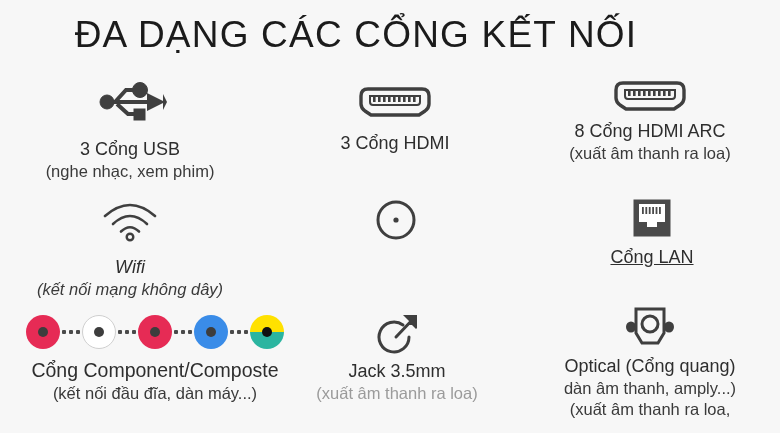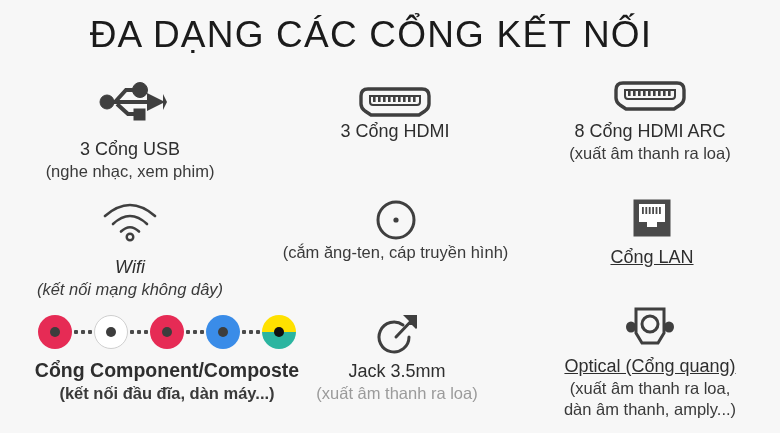--- a/index.html
+++ b/index.html
@@ -15,21 +15,21 @@
     overflow: hidden;
     position: relative;
   }
   #stage {
     position: relative;
     width: 780px;
     height: 433px;
   }
   .page-title {
     position: absolute;
-    left: 15px;
+    left: 0;
     top: 14px;
     width: 712px;
     text-align: center;
     font-size: 37px;
     font-weight: 400;
     letter-spacing: 1.2px;
     color: #1b1b1b;
     white-space: nowrap;
   }
 
@@ -63,32 +63,32 @@
 
   
   #f-usb      { left: 5px;   top: 80px;  width: 250px; }
   #f-hdmi     { left: 270px; top: 86px;  width: 250px; }
   #f-hdmiarc  { left: 525px; top: 80px;  width: 250px; }
 
   #f-wifi     { left: 5px;   top: 200px; width: 250px; font-style: italic; }
   #f-cable    { left: 252px; top: 198px; width: 287px; }
   #f-lan      { left: 527px; top: 198px; width: 250px; }
 
-  #f-comp     { left: 12px;   top: 315px; width: 310px; font-weight: bold; }
+  #f-comp     { left: 0px;   top: 315px; width: 310px; }
   #f-jack     { left: 307px; top: 312px; width: 180px; }
   #f-optical  { left: 520px; top: 305px; width: 260px; }
 
   #f-usb .f-label, #f-wifi .f-label { margin-top: 14px; }
-  #f-hdmi .f-label { margin-top: 2px; }
+  #f-hdmi .f-label { margin-top: 14px; }
   #f-hdmiarc .f-label { margin-top: 8px; }
   #f-cable .f-label { margin-top: 10px; }
   #f-lan .f-label { margin-top: 8px; text-decoration: underline; }
   #f-comp .f-label { margin-top: 9px; font-size: 19.5px; }
   #f-jack .f-label { margin-top: 2px; }
-  #f-optical .f-label { margin-top: 6px; text-decoration: underline; }
+  #f-optical .f-label { margin-top: 6px; }
 
   
   .rca-strip {
     display: flex;
     align-items: center;
     justify-content: center;
     gap: 0;
   }
   .rca {
     width: 34px;
@@ -211,21 +211,20 @@
     <span class="f-sub">(kết nối mạng không dây)</span>
   </div>
 
   <div class="feature" id="f-cable">
     <span class="icon-wrap">
       <svg width="44" height="44" viewBox="0 0 44 44" aria-hidden="true">
         <circle cx="22" cy="22" r="18" fill="none" stroke="#3f3f3f" stroke-width="3"></circle>
         <circle cx="22" cy="22" r="2.6" fill="#3f3f3f"></circle>
       </svg>
     </span>
-    <span class="f-sub">(cắm ăng-ten, cáp truyền hình)</span>
   </div>
 
   <div class="feature" id="f-lan">
     <span class="icon-wrap">
       <svg width="40" height="40" viewBox="0 0 40 40" aria-hidden="true">
         <rect x="1.5" y="1.5" width="37" height="37" fill="#4a4a4a"></rect>
         <path d="M7 6 H33 V24 H25 V29 H15 V24 H7 Z" fill="#ffffff"></path>
         <g fill="#4a4a4a">
           <rect x="10" y="9" width="1.8" height="7"></rect>
           <rect x="13.4" y="9" width="1.8" height="7"></rect>
@@ -289,17 +288,17 @@
   <div class="feature" id="f-optical">
     <span class="icon-wrap">
       <svg width="50" height="44" viewBox="0 0 50 44" aria-hidden="true">
         <ellipse cx="6" cy="22" rx="5" ry="5.5" fill="#3f3f3f"></ellipse>
         <ellipse cx="44" cy="22" rx="5" ry="5.5" fill="#3f3f3f"></ellipse>
         <path d="M11 4 H39 V28 L33 38 H17 L11 28 Z" fill="none" stroke="#3f3f3f" stroke-width="3" stroke-linejoin="miter"></path>
         <circle cx="25" cy="19" r="8" fill="none" stroke="#3f3f3f" stroke-width="3"></circle>
       </svg>
     </span>
     <span class="f-label">Optical (Cổng quang)</span>
+    <span class="f-sub">dàn âm thanh, amply...)</span>
     <span class="f-sub">(xuất âm thanh ra loa,</span>
-    <span class="f-sub">dàn âm thanh, amply...)</span>
   </div>
 
 </div>
 
 </body></html>

